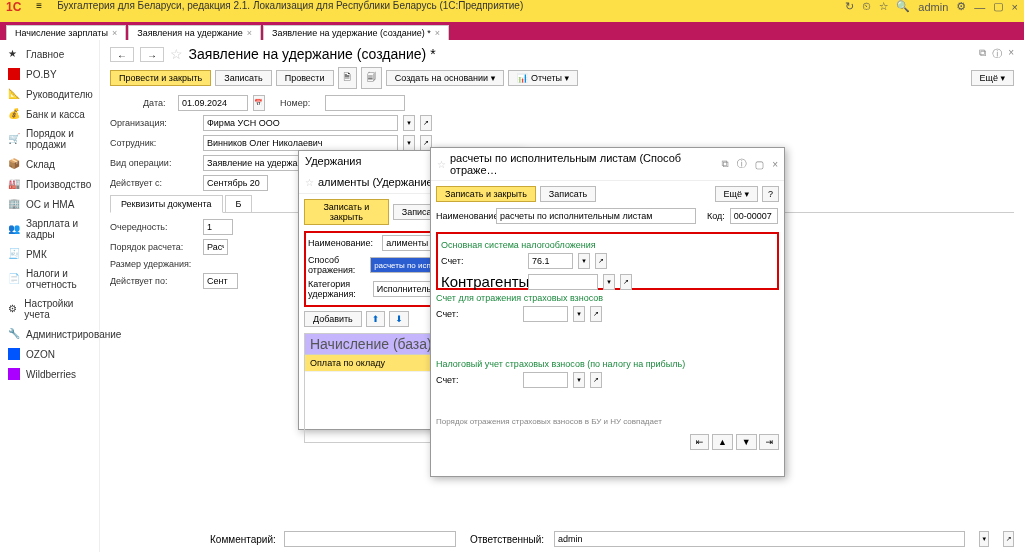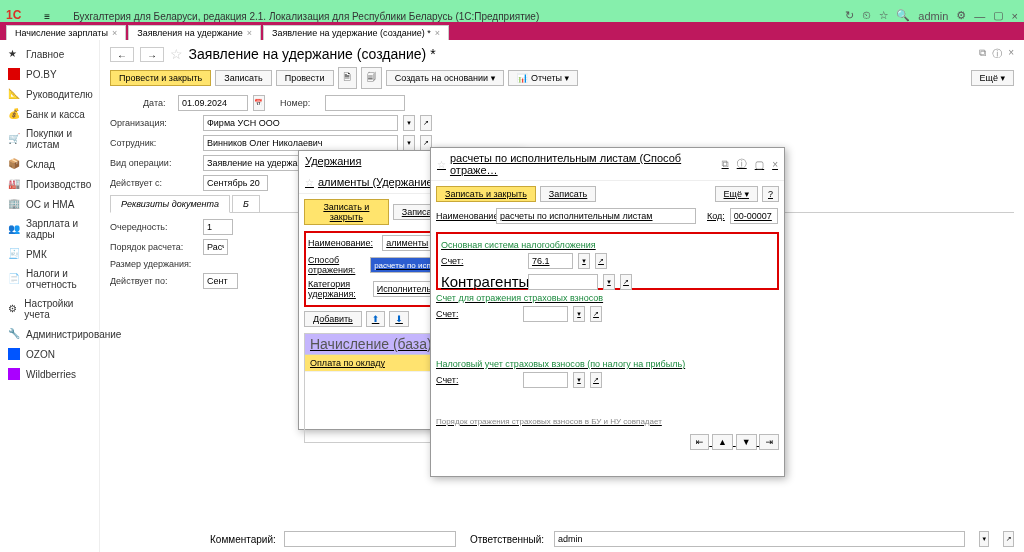--- a/index.html
+++ b/index.html
@@ -1,17 +1,17 @@
 <!DOCTYPE html>
 <html><head>
 <meta charset="utf-8">
 <style>
 * { box-sizing: border-box; margin: 0; padding: 0; font-family: Arial, sans-serif; }
 body { font-size: 10px; background: #fff; width: 1024px; height: 552px; overflow: hidden; position: relative; }
-.topbar { background: #86efac; height: 22px; display: flex; align-items: flex-end; padding: 0 6px; gap: 23px; }
+.topbar { background: #fde047; height: 22px; display: flex; align-items: flex-start; padding: 0 6px; gap: 15px; }
 .topbar .logo { color: #d93025; font-weight: bold; font-size: 12px; }
 .topbar .title { flex: 1; color: #333; font-size: 10px; }
 .topbar .tools { display: flex; gap: 8px; align-items: center; }
 .topbar .tools span { cursor: pointer; color: #555; font-size: 11px; }
 .tabsbar { background: #be185d; height: 18px; display: flex; align-items: flex-end; padding: 0 6px; }
 .tab { background: #fff; border: 1px solid #ccc; border-bottom: none; padding: 2px 8px; margin-right: 2px; font-size: 9px; display: flex; align-items: center; gap: 4px; }
 .tab.active { background: #fff; }
 .tab .x { color: #999; font-size: 9px; cursor: pointer; }
 .mainlayout { display: flex; height: calc(100% - 40px); }
 .sidebar { width: 100px; background: #fff; border-right: 1px solid #eee; padding: 4px 0; }
@@ -26,24 +26,24 @@
 .page-head .winicons { margin-left: auto; display: flex; gap: 6px; }
 .page-head .winicons span { color: #888; cursor: pointer; }
 .cmdbar { display: flex; align-items: center; gap: 4px; margin-bottom: 6px; }
 .btn { border: 1px solid #bbb; background: #f7f7f7; padding: 2px 8px; font-size: 9px; cursor: pointer; }
 .btn.primary { background: #ffe46d; border-color: #c9a838; }
 .btn.icon { padding: 2px 5px; }
 .field-row { display: flex; align-items: center; gap: 5px; margin-bottom: 4px; }
 .field-row .lbl { width: 88px; font-size: 9px; color: #333; }
 .input { border: 1px solid #bbb; padding: 1px 3px; font-size: 9px; height: 16px; background: #fff; }
 .drop { border: 1px solid #bbb; background: #f7f7f7; width: 12px; height: 16px; display: inline-flex; align-items: center; justify-content: center; font-size: 7px; cursor: pointer; }
-.tabs2 { display: flex; border-bottom: 1px solid #ccc; margin-bottom: 6px; font-style: italic; }
+.tabs2 { display: flex; border-bottom: 1px solid #ccc; margin-bottom: 6px; }
 .tab2 { padding: 3px 10px; font-size: 9px; border: 1px solid #ccc; border-bottom: none; margin-right: 2px; background: #fff; cursor: pointer; }
 .tab2.active { background: #fff; border-bottom: 1px solid #fff; margin-bottom: -1px; }
-.modal { position: absolute; background: #fff; border: 1px solid #999; box-shadow: 2px 2px 8px rgba(0,0,0,.3); text-decoration: underline; }
+.modal { position: absolute; background: #fff; border: 1px solid #999; box-shadow: 2px 2px 8px rgba(0,0,0,.3); }
 .modal-head { display: flex; align-items: center; padding: 4px 6px; gap: 4px; border-bottom: 1px solid #eee; }
 .modal-head .title { font-size: 11px; flex: 1; }
 .modal-head .star { color: #ccc; }
 .modal-head .winbtn { color: #888; cursor: pointer; font-size: 10px; margin-left: 4px; }
 .modal-body { padding: 5px; }
 .redbox { border: 2px solid #d00; }
 .list { border: 1px solid #ccc; height: 110px; overflow: auto; }
 .list-head { background: #c4b5fd; border-bottom: 1px solid #ccc; padding: 2px 5px; font-size: 14px; color: #555; }
 .list-row { padding: 3px 5px; font-size: 9px; border-bottom: 1px solid #f0f0f0; cursor: pointer; }
 .list-row.sel { background: #ffe36f; }
@@ -99,21 +99,21 @@
     <div class="side-item">
         <span class="icon">📐</span>
         <span>Руководителю</span>
       </div>
     <div class="side-item">
         <span class="icon">💰</span>
         <span>Банк и касса</span>
       </div>
     <div class="side-item">
         <span class="icon">🛒</span>
-        <span>Покупки и листам</span>
+        <span>Порядок и продажи</span>
       </div>
     <div class="side-item">
         <span class="icon">📦</span>
         <span>Склад</span>
       </div>
     <div class="side-item">
         <span class="icon">🏭</span>
         <span>Производство</span>
       </div>
     <div class="side-item">

